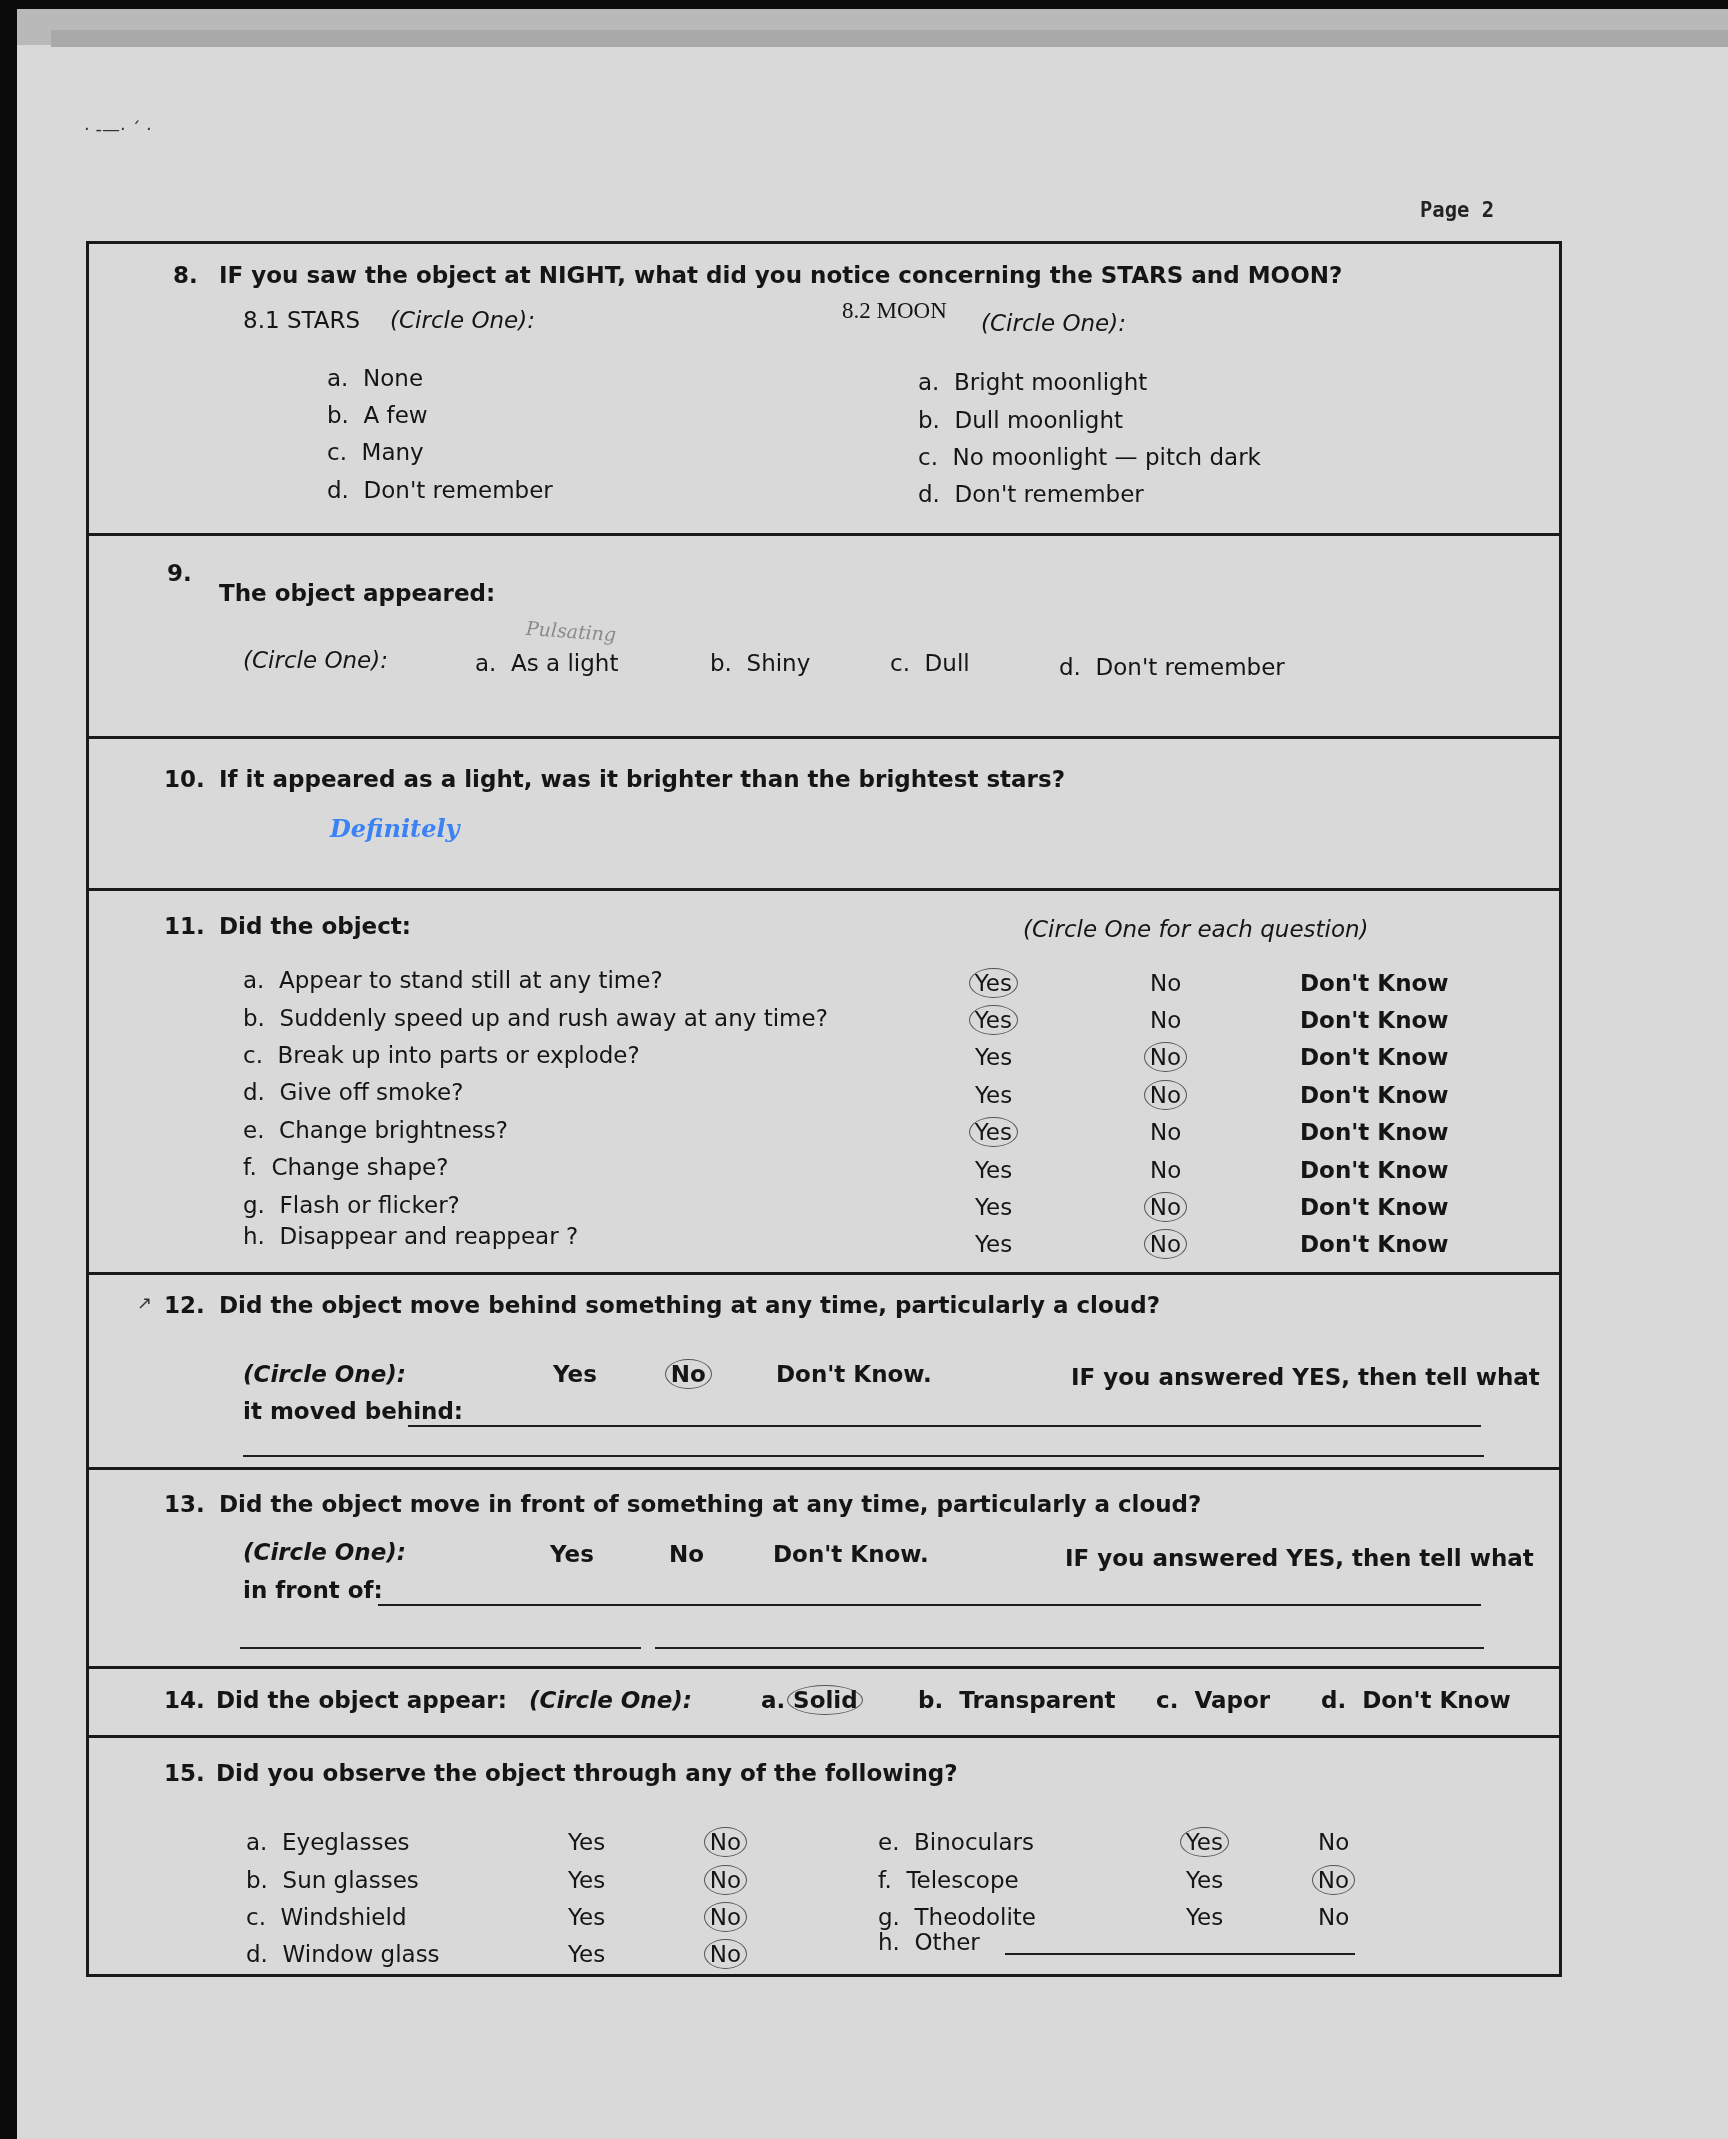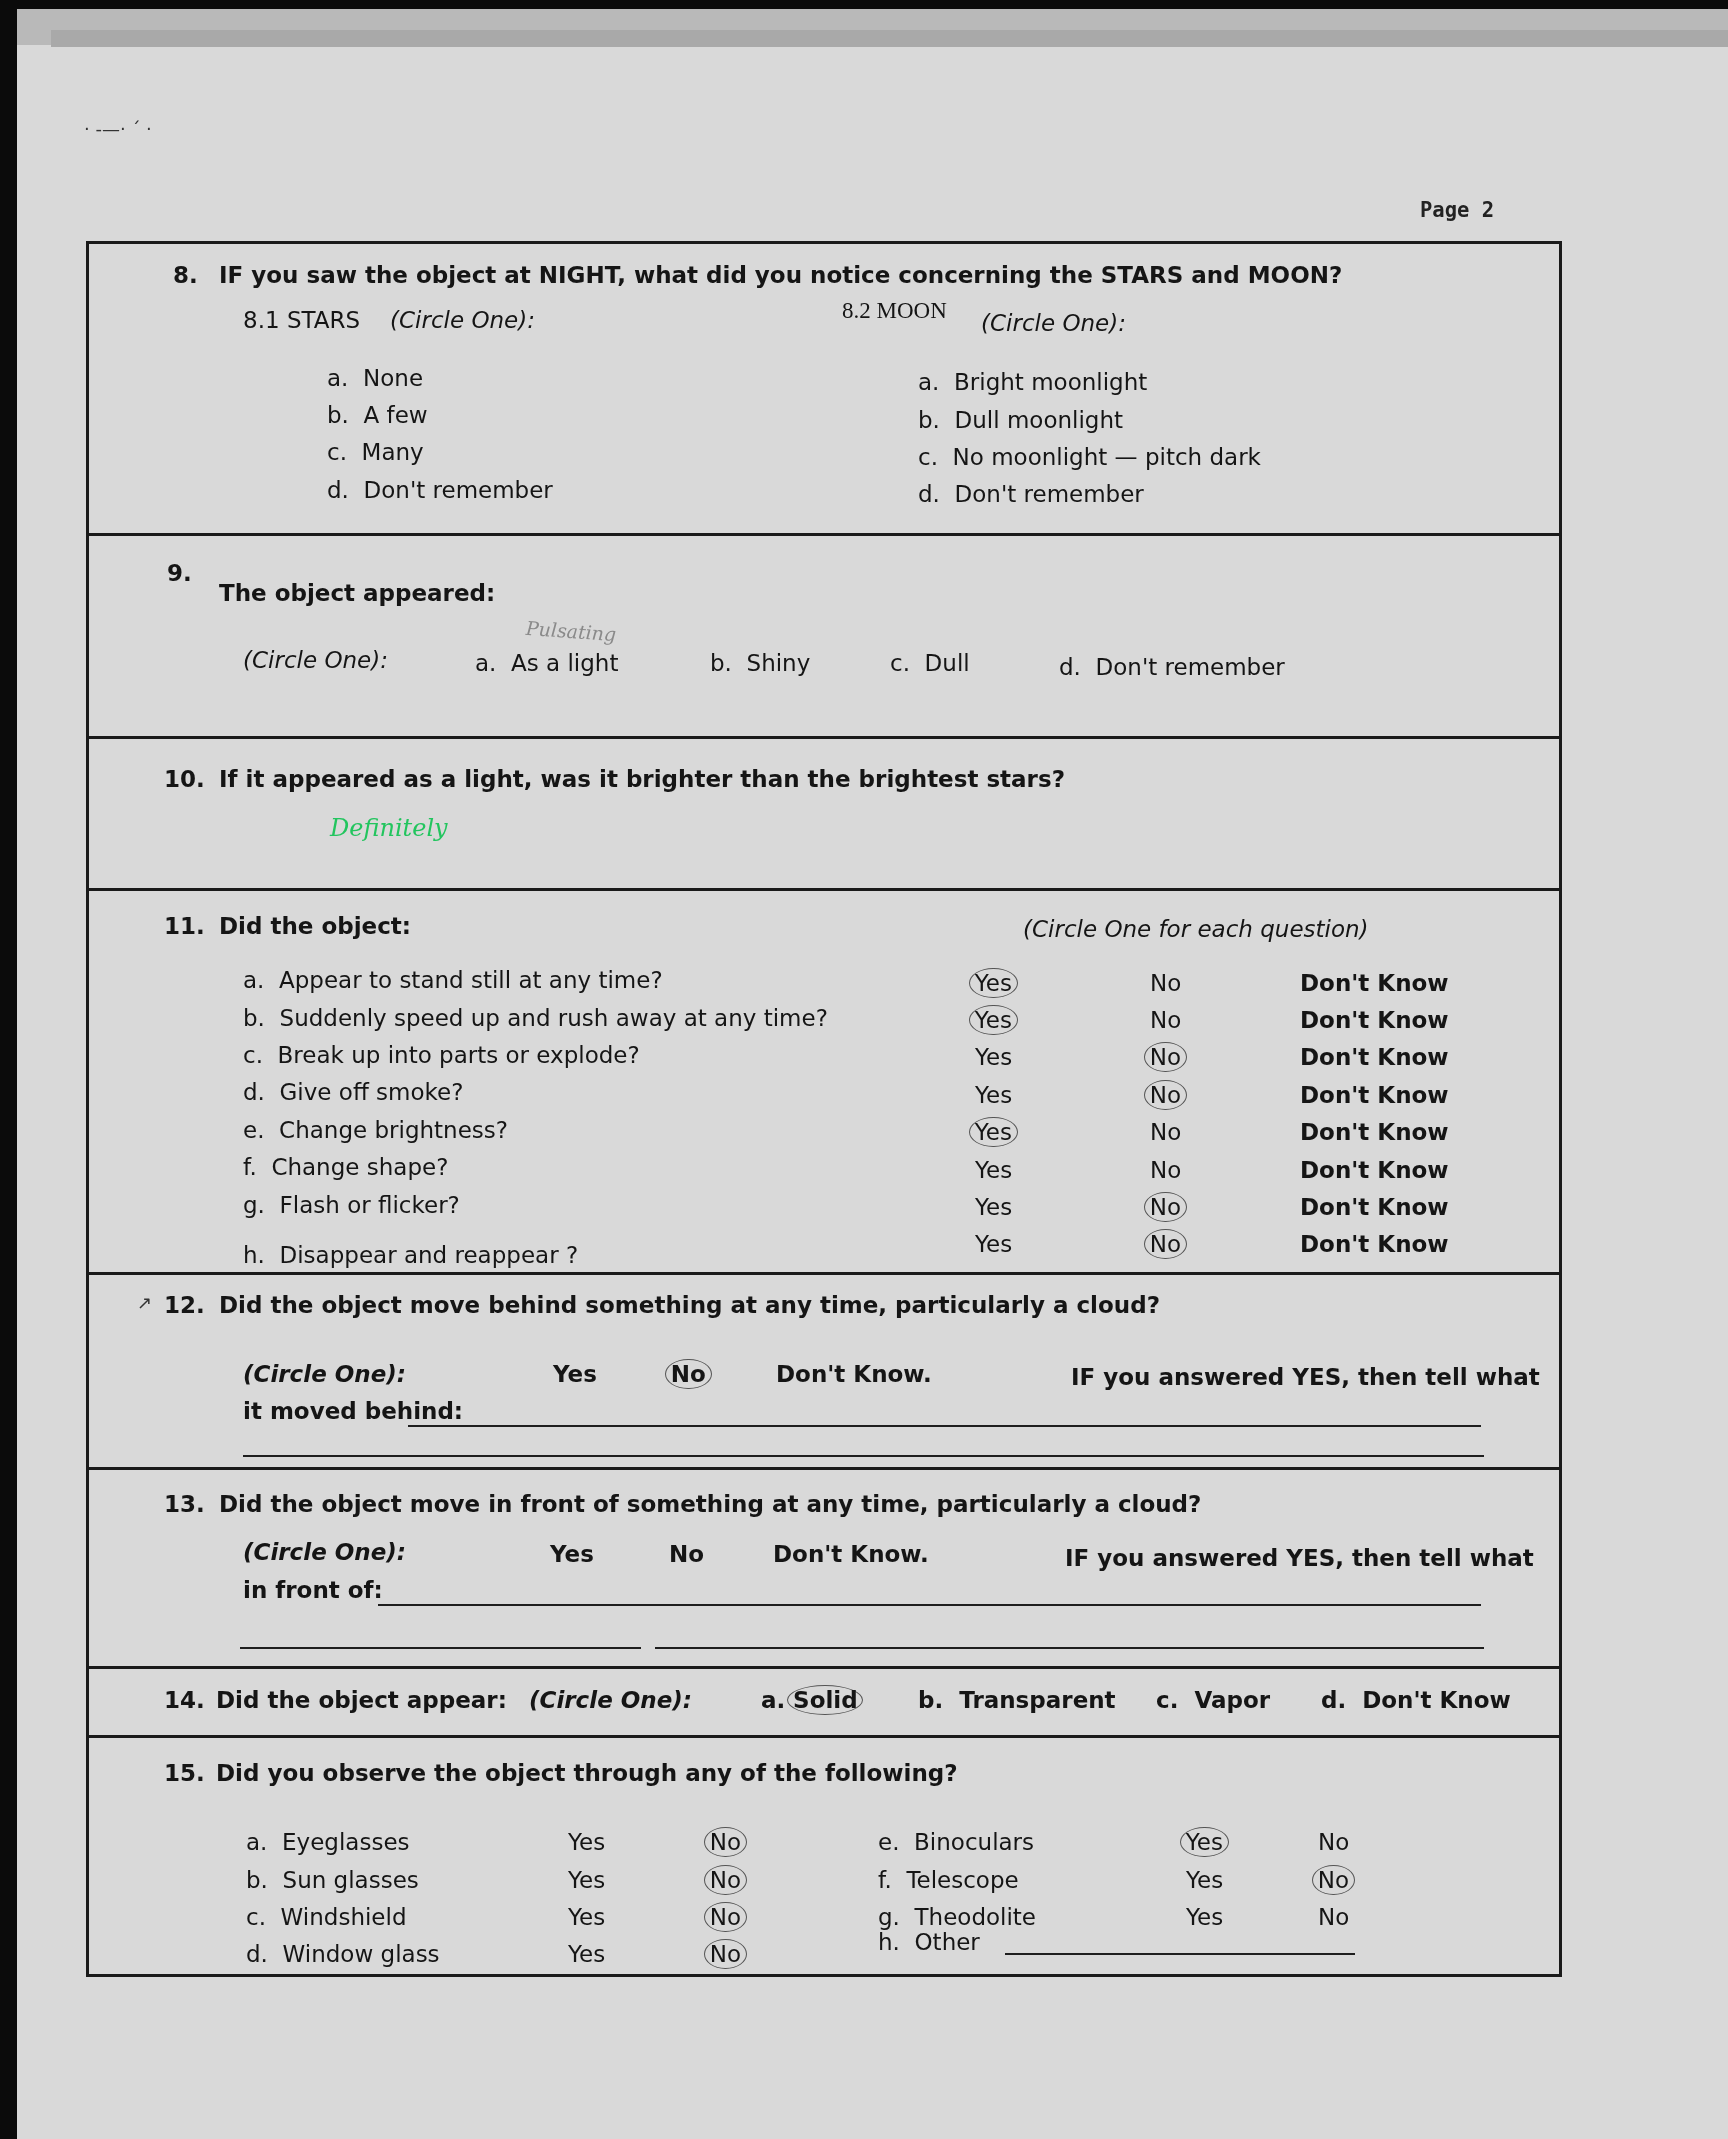--- a/index.html
+++ b/index.html
@@ -68,21 +68,21 @@
     <div class="hw" style="left:437px;top:84px;font-size:19px;transform:rotate(4deg);">Pulsating</div>
     <div class="t" style="left:386px;top:114px;"><span>a.</span>&nbsp;&nbsp;<span>As a light</span></div>
     <div class="t" style="left:621px;top:114px;"><span>b.</span>&nbsp;&nbsp;<span>Shiny</span></div>
     <div class="t" style="left:801px;top:114px;"><span>c.</span>&nbsp;&nbsp;<span>Dull</span></div>
     <div class="t" style="left:970px;top:118px;"><span>d.</span>&nbsp;&nbsp;<span>Don't remember</span></div>
   </div>
 
   <div class="sec" style="top:495px;height:149px;">
     <div class="t b" style="left:75px;top:27px;">10.</div>
     <div class="t b" style="left:130px;top:27px;">If it appeared as a light, was it brighter than the brightest stars?</div>
-    <div class="hw" style="left:241px;top:75px;font-size:24px;color:#22c55e;">Definitely</div>
+    <div class="hw" style="left:241px;top:75px;font-size:24px;color:#3b82f6;font-weight:bold;">Definitely</div>
   </div>
 
   <div class="sec" style="top:648px;height:380px;">
     <div class="t b" style="left:75px;top:21px;">11.</div>
     <div class="t b" style="left:130px;top:21px;">Did the object:</div>
     <div class="t it" style="left:934px;top:24px;">(Circle One for each question)</div>
     <div id="q11-rows">
         <div>
           <div class="t" style="left: 154px; top: 75px;"><span>a.</span>&nbsp;&nbsp;<span>Appear to stand still at any time?</span></div>
           <div class="t" style="left: 886px; top: 78px;"><span class="circ">Yes</span></div>
@@ -119,21 +119,21 @@
           <div class="t" style="left: 1061px; top: 265px;"><span>No</span></div>
           <div class="t b" style="left: 1211px; top: 265px;"><span>Don't Know</span></div>
         </div>
         <div>
           <div class="t" style="left: 154px; top: 300px;"><span>g.</span>&nbsp;&nbsp;<span>Flash or flicker?</span></div>
           <div class="t" style="left: 886px; top: 302px;"><span>Yes</span></div>
           <div class="t" style="left: 1061px; top: 302px;"><span class="circ">No</span></div>
           <div class="t b" style="left: 1211px; top: 302px;"><span>Don't Know</span></div>
         </div>
         <div>
-          <div class="t" style="left: 154px; top: 350px;"><span>h.</span>&nbsp;&nbsp;<span>Disappear and reappear ?</span></div>
+          <div class="t" style="left: 154px; top: 331px;"><span>h.</span>&nbsp;&nbsp;<span>Disappear and reappear ?</span></div>
           <div class="t" style="left: 886px; top: 339px;"><span>Yes</span></div>
           <div class="t" style="left: 1061px; top: 339px;"><span class="circ">No</span></div>
           <div class="t b" style="left: 1211px; top: 339px;"><span>Don't Know</span></div>
         </div>
       </div>
   </div>
 
   <div class="sec" style="top:1030px;height:193px;">
     <div class="scratch" style="left:48px;top:18px;">↗</div>
     <div class="t b" style="left:75px;top:18px;">12.</div>

